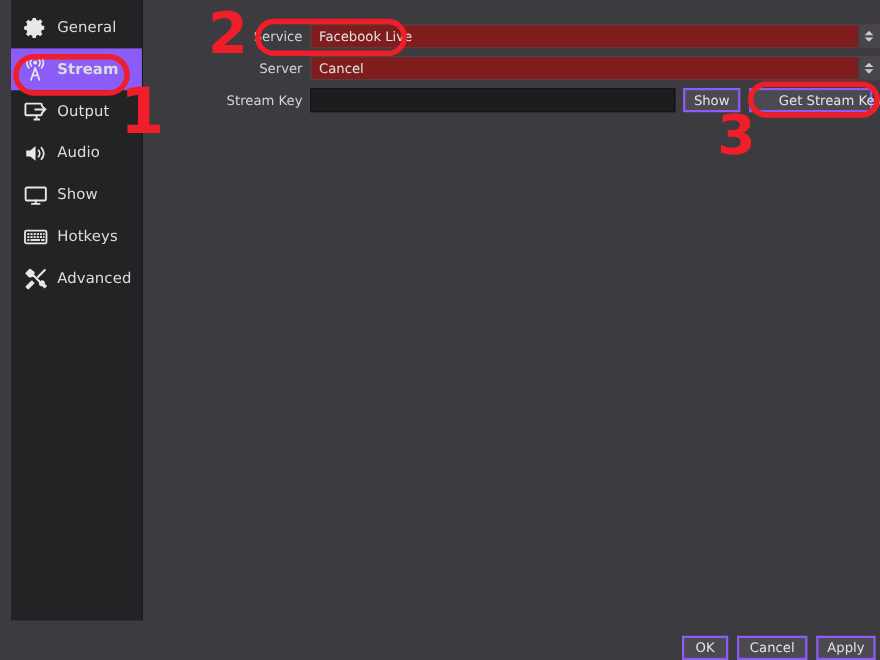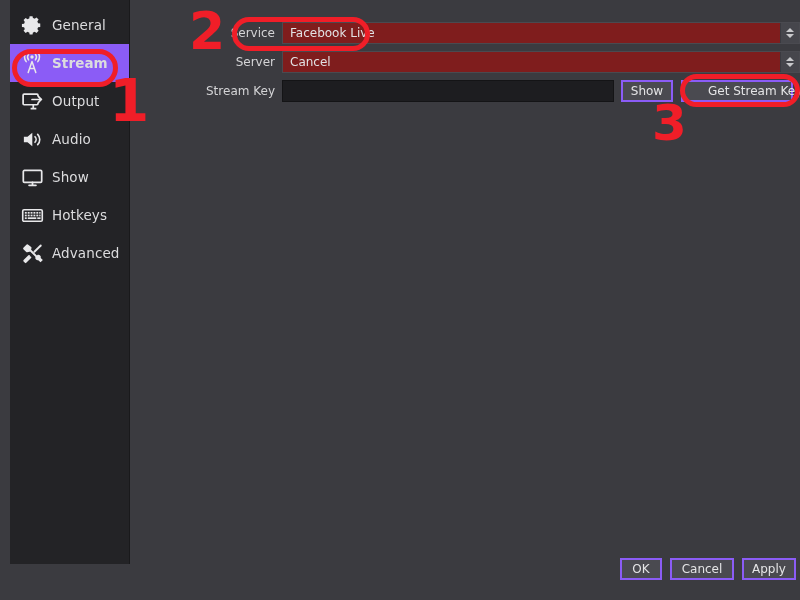--- a/index.html
+++ b/index.html
@@ -135,21 +135,21 @@
   }
   #show-btn { width: 52px; padding: 0; }
   #getkey-btn { width: 112px; padding: 0; }
 
   
   #bottombar {
     position: absolute;
     left: 0; right: 0; bottom: 0;
     height: 42px;
     display: flex;
-    align-items: flex-start;
+    align-items: flex-end;
     justify-content: flex-end;
     padding-right: 4px;
     gap: 8px;
     padding-left: 48px;
   }
   #ok-btn     { width: 42px; padding: 0; }
   #cancel-btn { width: 64px; padding: 0; }
   #apply-btn  { width: 54px; padding: 0; }
 
   

